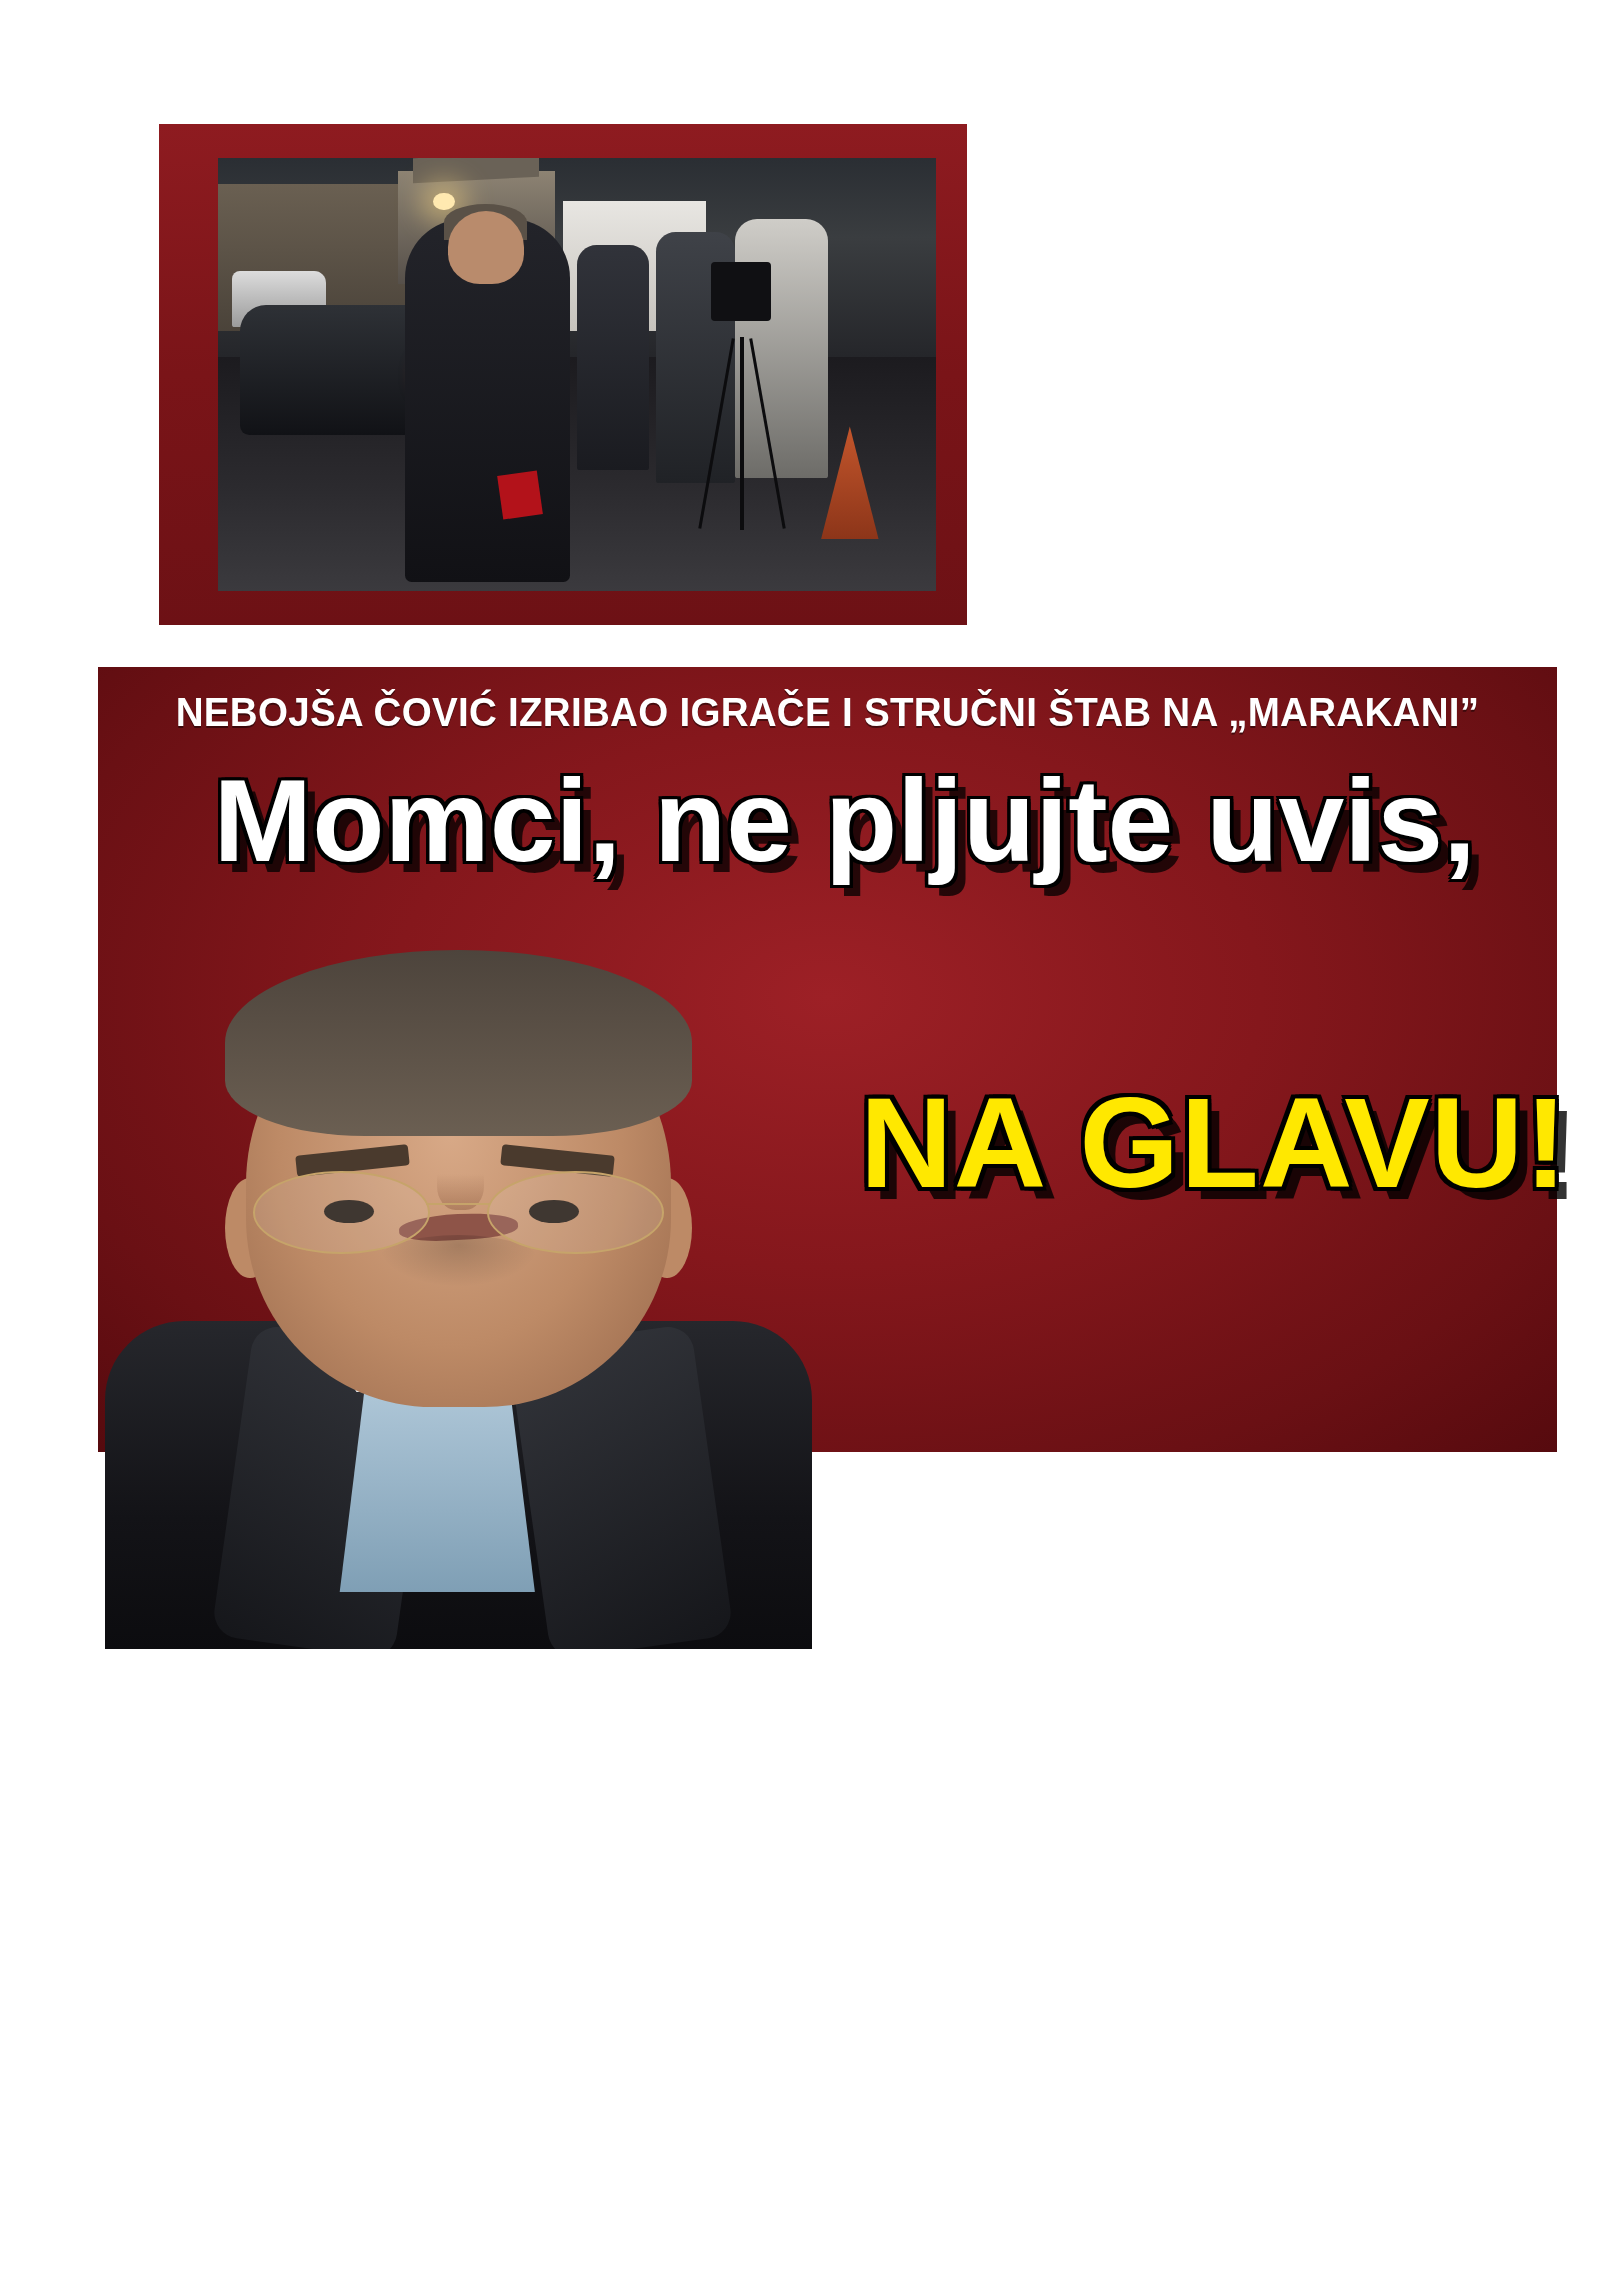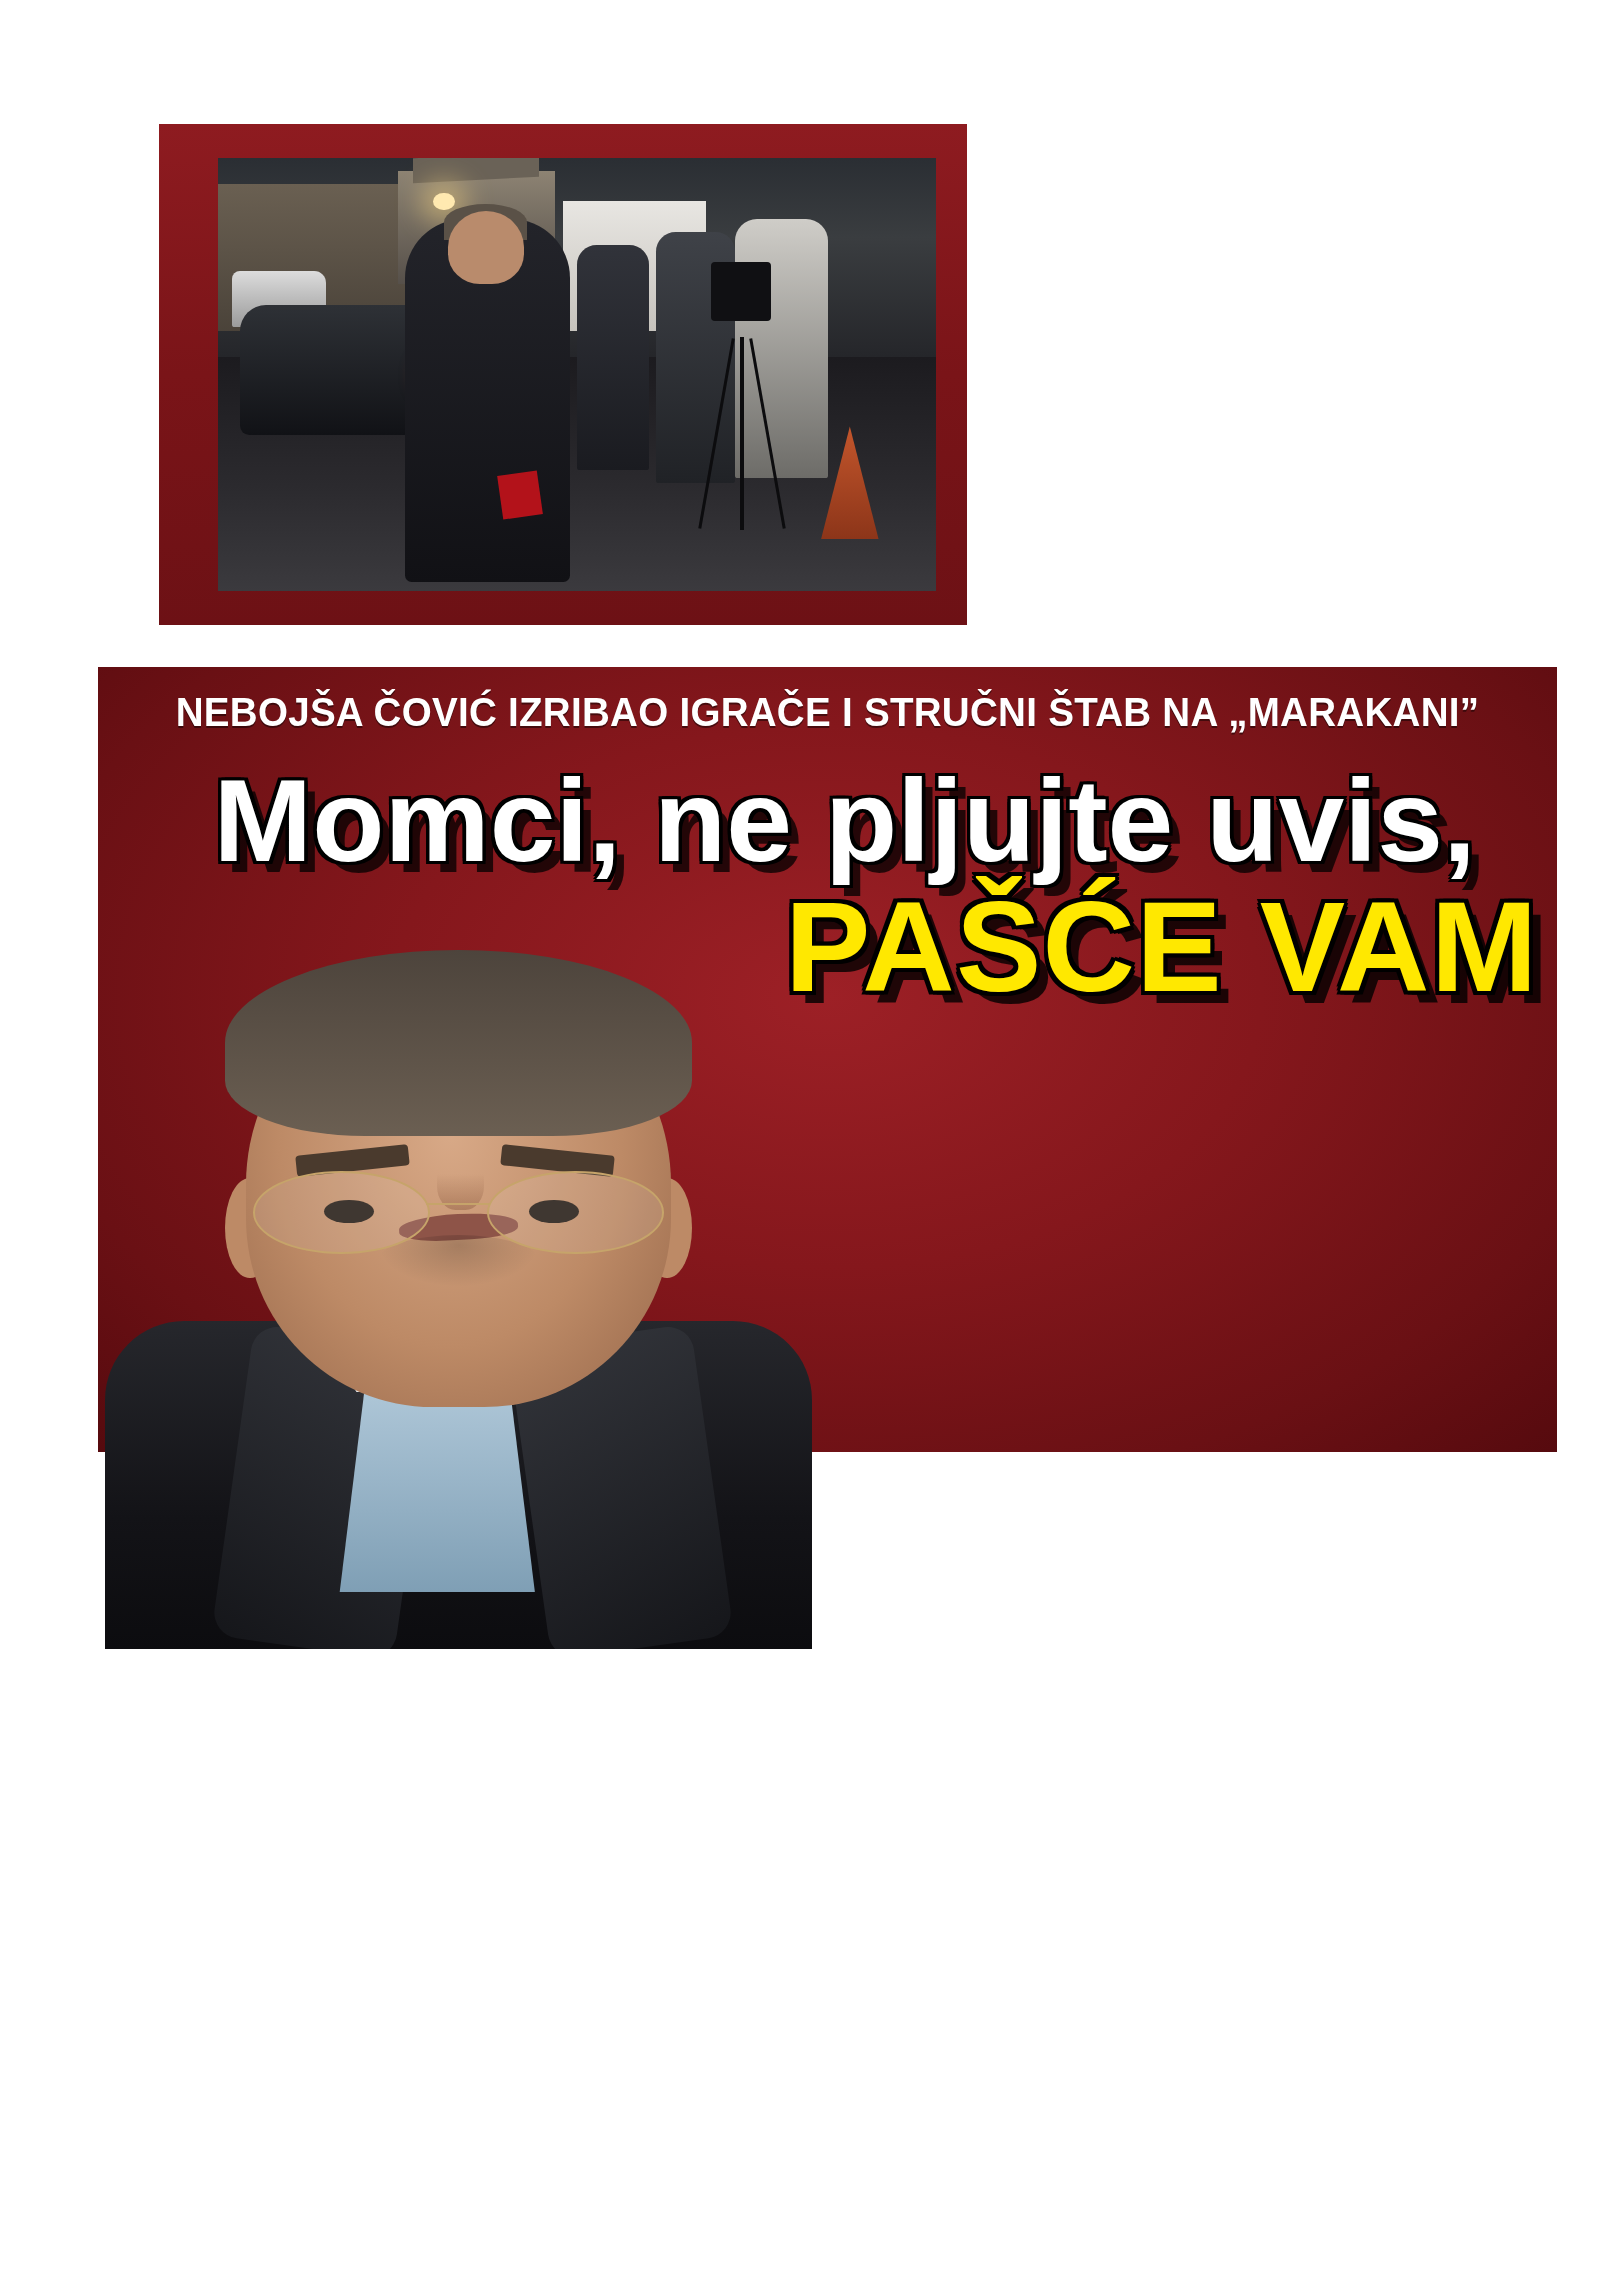--- a/index.html
+++ b/index.html
@@ -329,21 +329,21 @@
     </div>
     <div class="cone"></div>
   </div>
 </div>
 
 <div id="headline-block">
 
   <div id="kicker">NEBOJŠA ČOVIĆ IZRIBAO IGRAČE I STRUČNI ŠTAB NA „MARAKANI”</div>
 
   <div class="headline-line" id="line1">Momci, ne pljujte uvis,</div>
-  <div class="headline-line" id="line2">PAŠĆE VAM</div>
+  <div class="headline-line" id="line3">NA GLAVU!</div>
 
 </div>
 
 <div id="portrait">
   <div class="coat"></div>
   <div class="coat-collar-l"></div>
   <div class="coat-collar-r"></div>
   <div class="shirt"></div>
   <div class="collar-white"></div>
   <div class="neck"></div>

